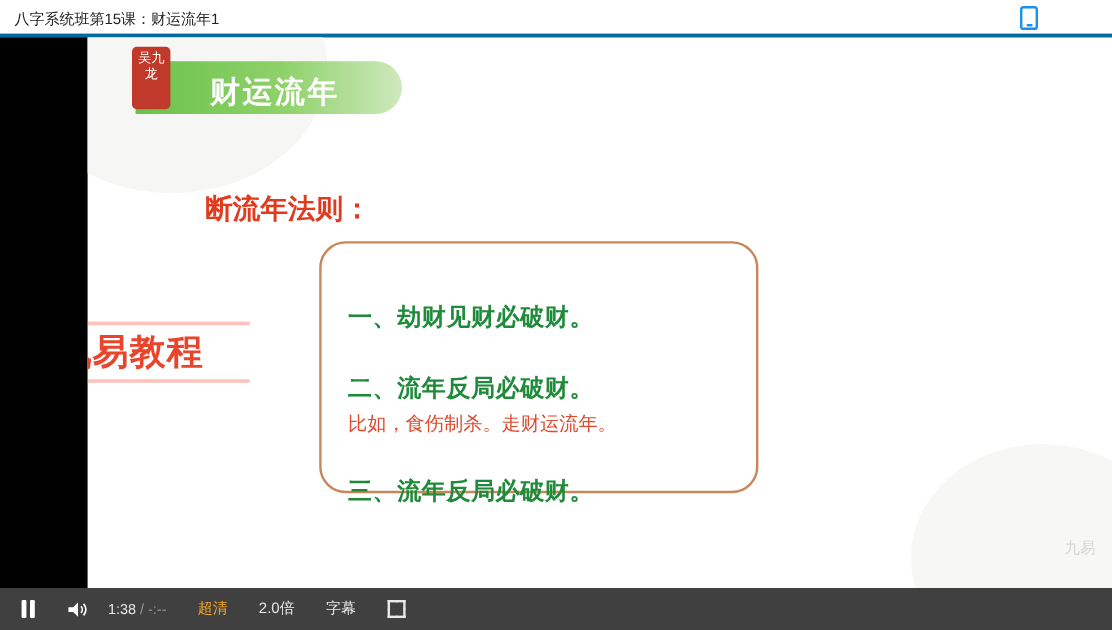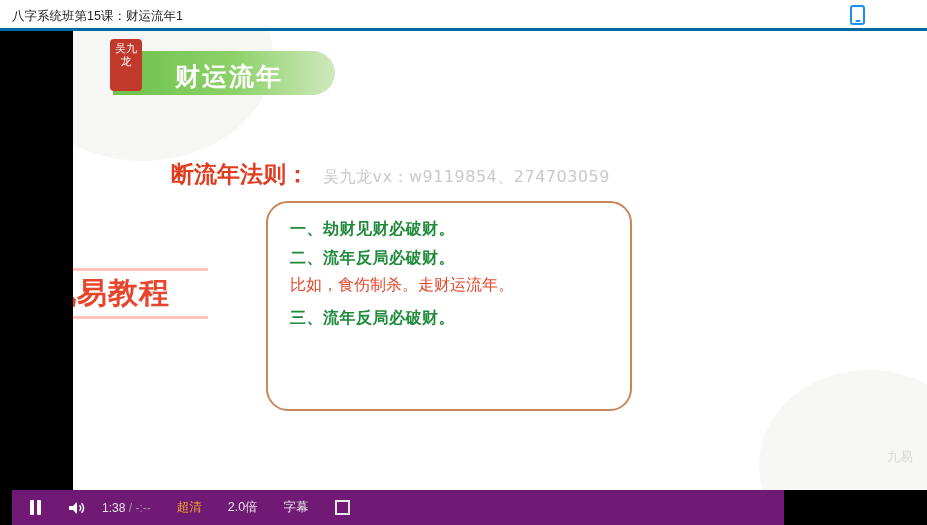--- a/index.html
+++ b/index.html
@@ -200,45 +200,45 @@
     left: 193px; top: 170px;
     width: 366px;
     height: 210px;
     border: 2px solid #c9865a;
     border-radius: 22px;
     box-sizing: border-box;
     padding: 16px 0 0 22px;
   }
   .cb-line {
     font-family: Liberation Mono, monospace;
-    font-size: 16px;
+    font-size: 20px;
     font-weight: bold;
     color: #1f8a3a;
     margin-bottom: 8px;
     white-space: nowrap;
     letter-spacing: 0.5px;
+    margin-top: 32px;
   }
   .cb-note {
     font-family: "DejaVu Sans", sans-serif;
     font-size: 16px;
     color: #e0492c;
     margin: -2px 0 12px 0;
     white-space: nowrap;
   }
 
   
   .controls {
     position: absolute;
     left: 0; bottom: 0;
-    width: 772px;
+    width: 927px;
     height: 35px;
-    background: #701a75;
+    background: #404040;
     display: flex;
     align-items: center;
-    margin-left: 12px;
   }
   .ctrl-btn {
     display: flex;
     align-items: center;
     justify-content: center;
     height: 35px;
     cursor: pointer;
   }
   .pause-btn { width: 46px; }
   .pause-glyph {
@@ -322,21 +322,20 @@
         <div class="ribbon-text">财运流年</div>
       </div>
 
       <div class="wm-right">
       </div>
 
       <div class="wm-left">九易教程</div>
 
       <div class="headline">
         <span class="headline-main">断流年法则：</span>
-        <span class="headline-sub">吴九龙vx：w9119854、274703059</span>
       </div>
 
       <div class="contentbox">
         <div class="cb-line">一、劫财见财必破财。</div>
         <div class="cb-line">二、流年反局必破财。</div>
         <div class="cb-note">比如，食伤制杀。走财运流年。</div>
         <div class="cb-line">三、流年反局必破财。</div>
       </div>
 
       <div class="stage-logo">九易</div>

